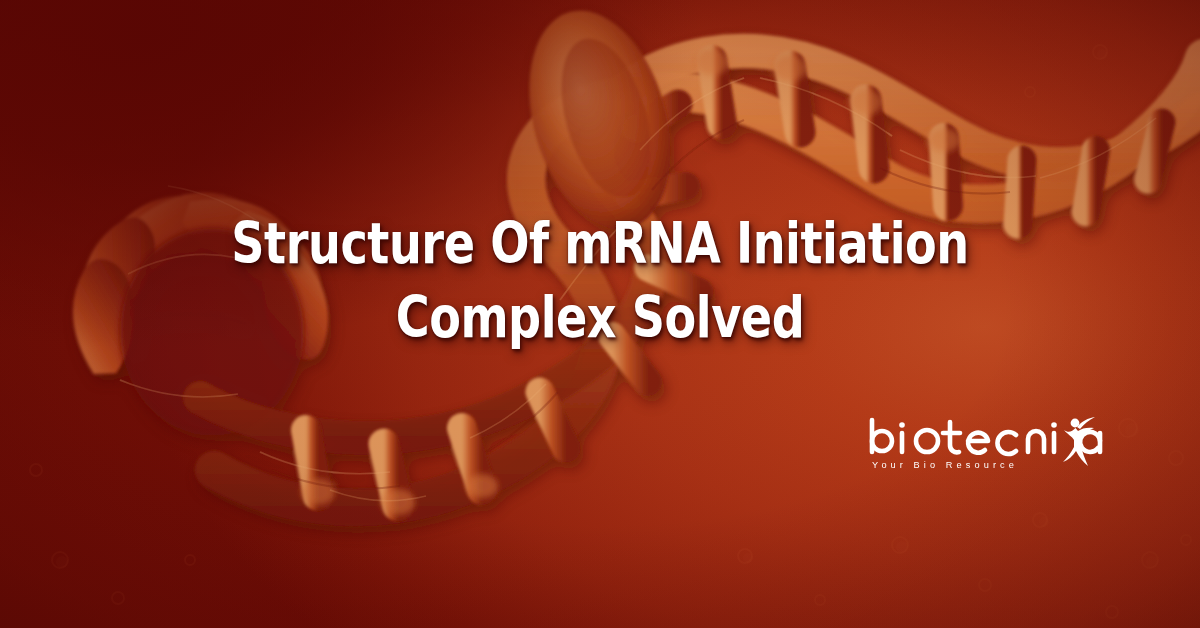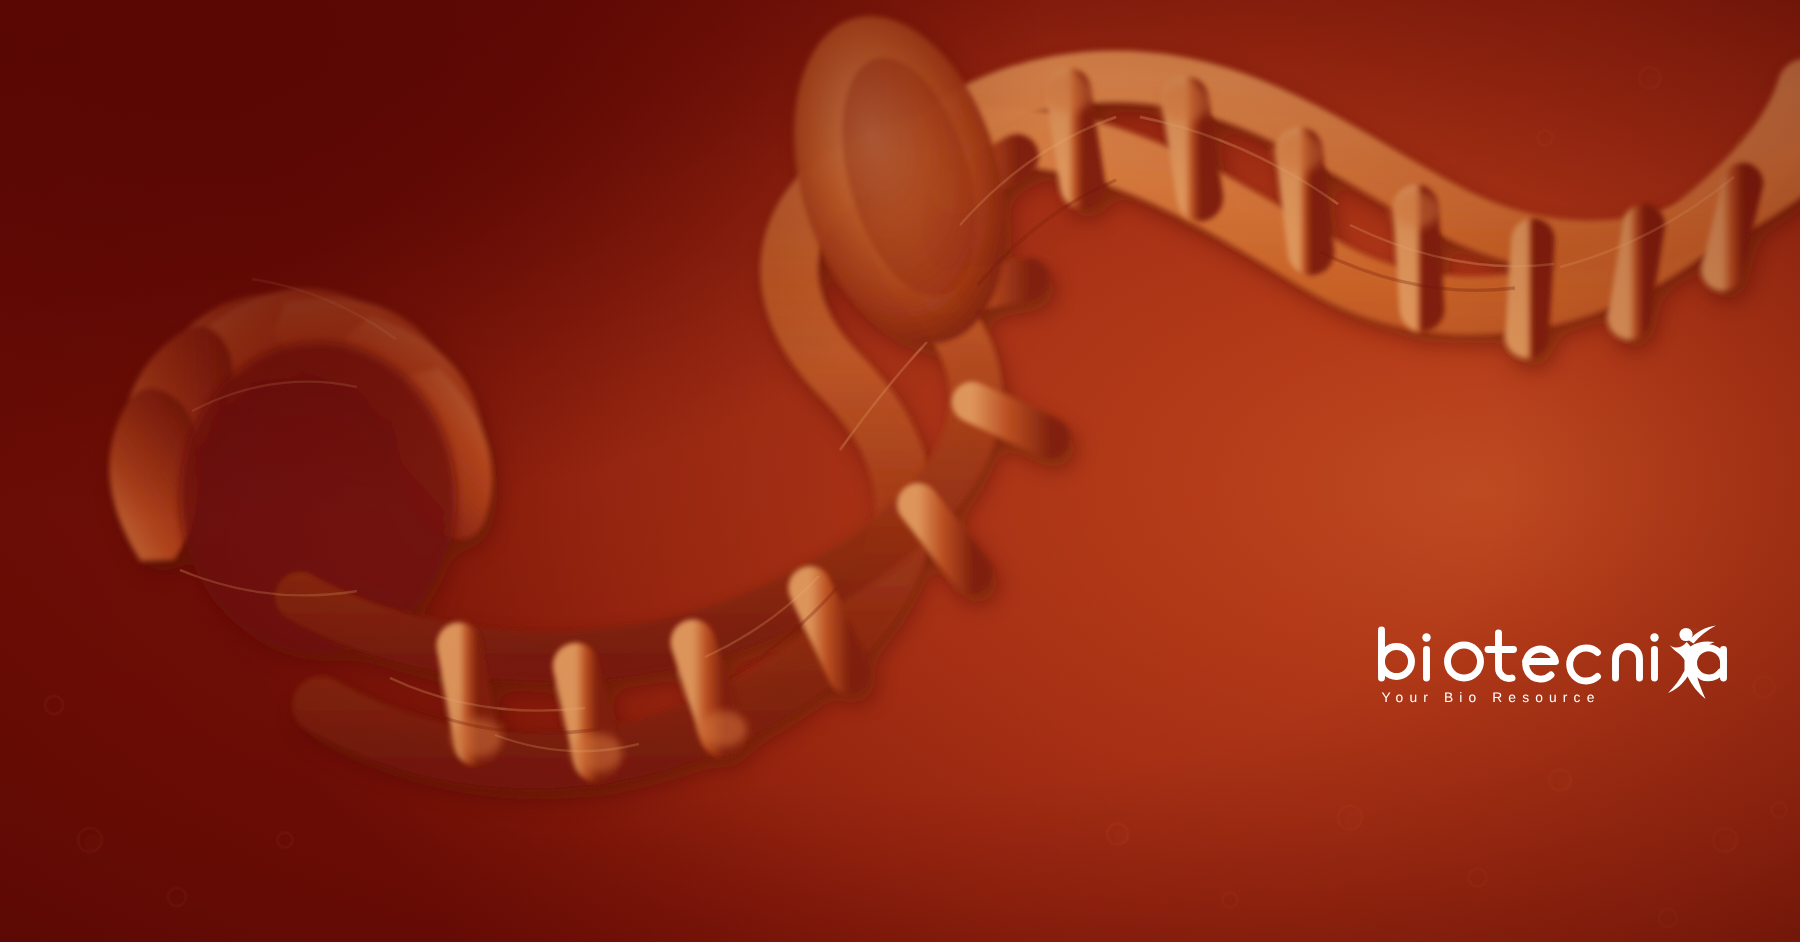--- a/index.html
+++ b/index.html
@@ -65,21 +65,21 @@
     white-space:nowrap;
     text-shadow:
        2px 3px 4px rgba(60,6,2,.80),
        0 1px 2px rgba(60,6,2,.65),
        3px 5px 11px rgba(45,4,2,.55);
   }
 
   
   .logo{
     position:absolute;
-    left:913px;top:414px;
+    left:864px;top:414px;
     width:246px;height:62px;
   }
   .logo svg{display:block;width:246px;height:62px;}
 </style>
 </head>
 <body>
 
 <div id="banner">
 
   <div class="bg-base"></div>
@@ -244,20 +244,24 @@
           <path d="M 140 320 q 56 -14 106 4"></path>
         </g>
       </g>
 
       <rect x="0" y="0" width="1200" height="628" fill="url(#spiralGrad)" opacity="0.04"></rect>
     </svg>
   </div>
 
   <div class="bg-vignette"></div>
 
+  <div class="title-block">
+    <span class="title-line">Structure Of mRNA Initiation</span>
+    <span class="title-line">Complex Solved</span>
+  </div>
 
   <div class="logo">
     <svg viewBox="0 0 246 62" aria-hidden="true">
       <g fill="none" stroke="#ffffff" stroke-width="4.6" stroke-linecap="round" stroke-linejoin="round">
 
         <path d="M8 6 V38"></path>
         <path d="M8 27 a10 10 0 1 0 20 0 a10 10 0 1 0 -20 0"></path>
 
         <path d="M38 19 V38"></path>
 

